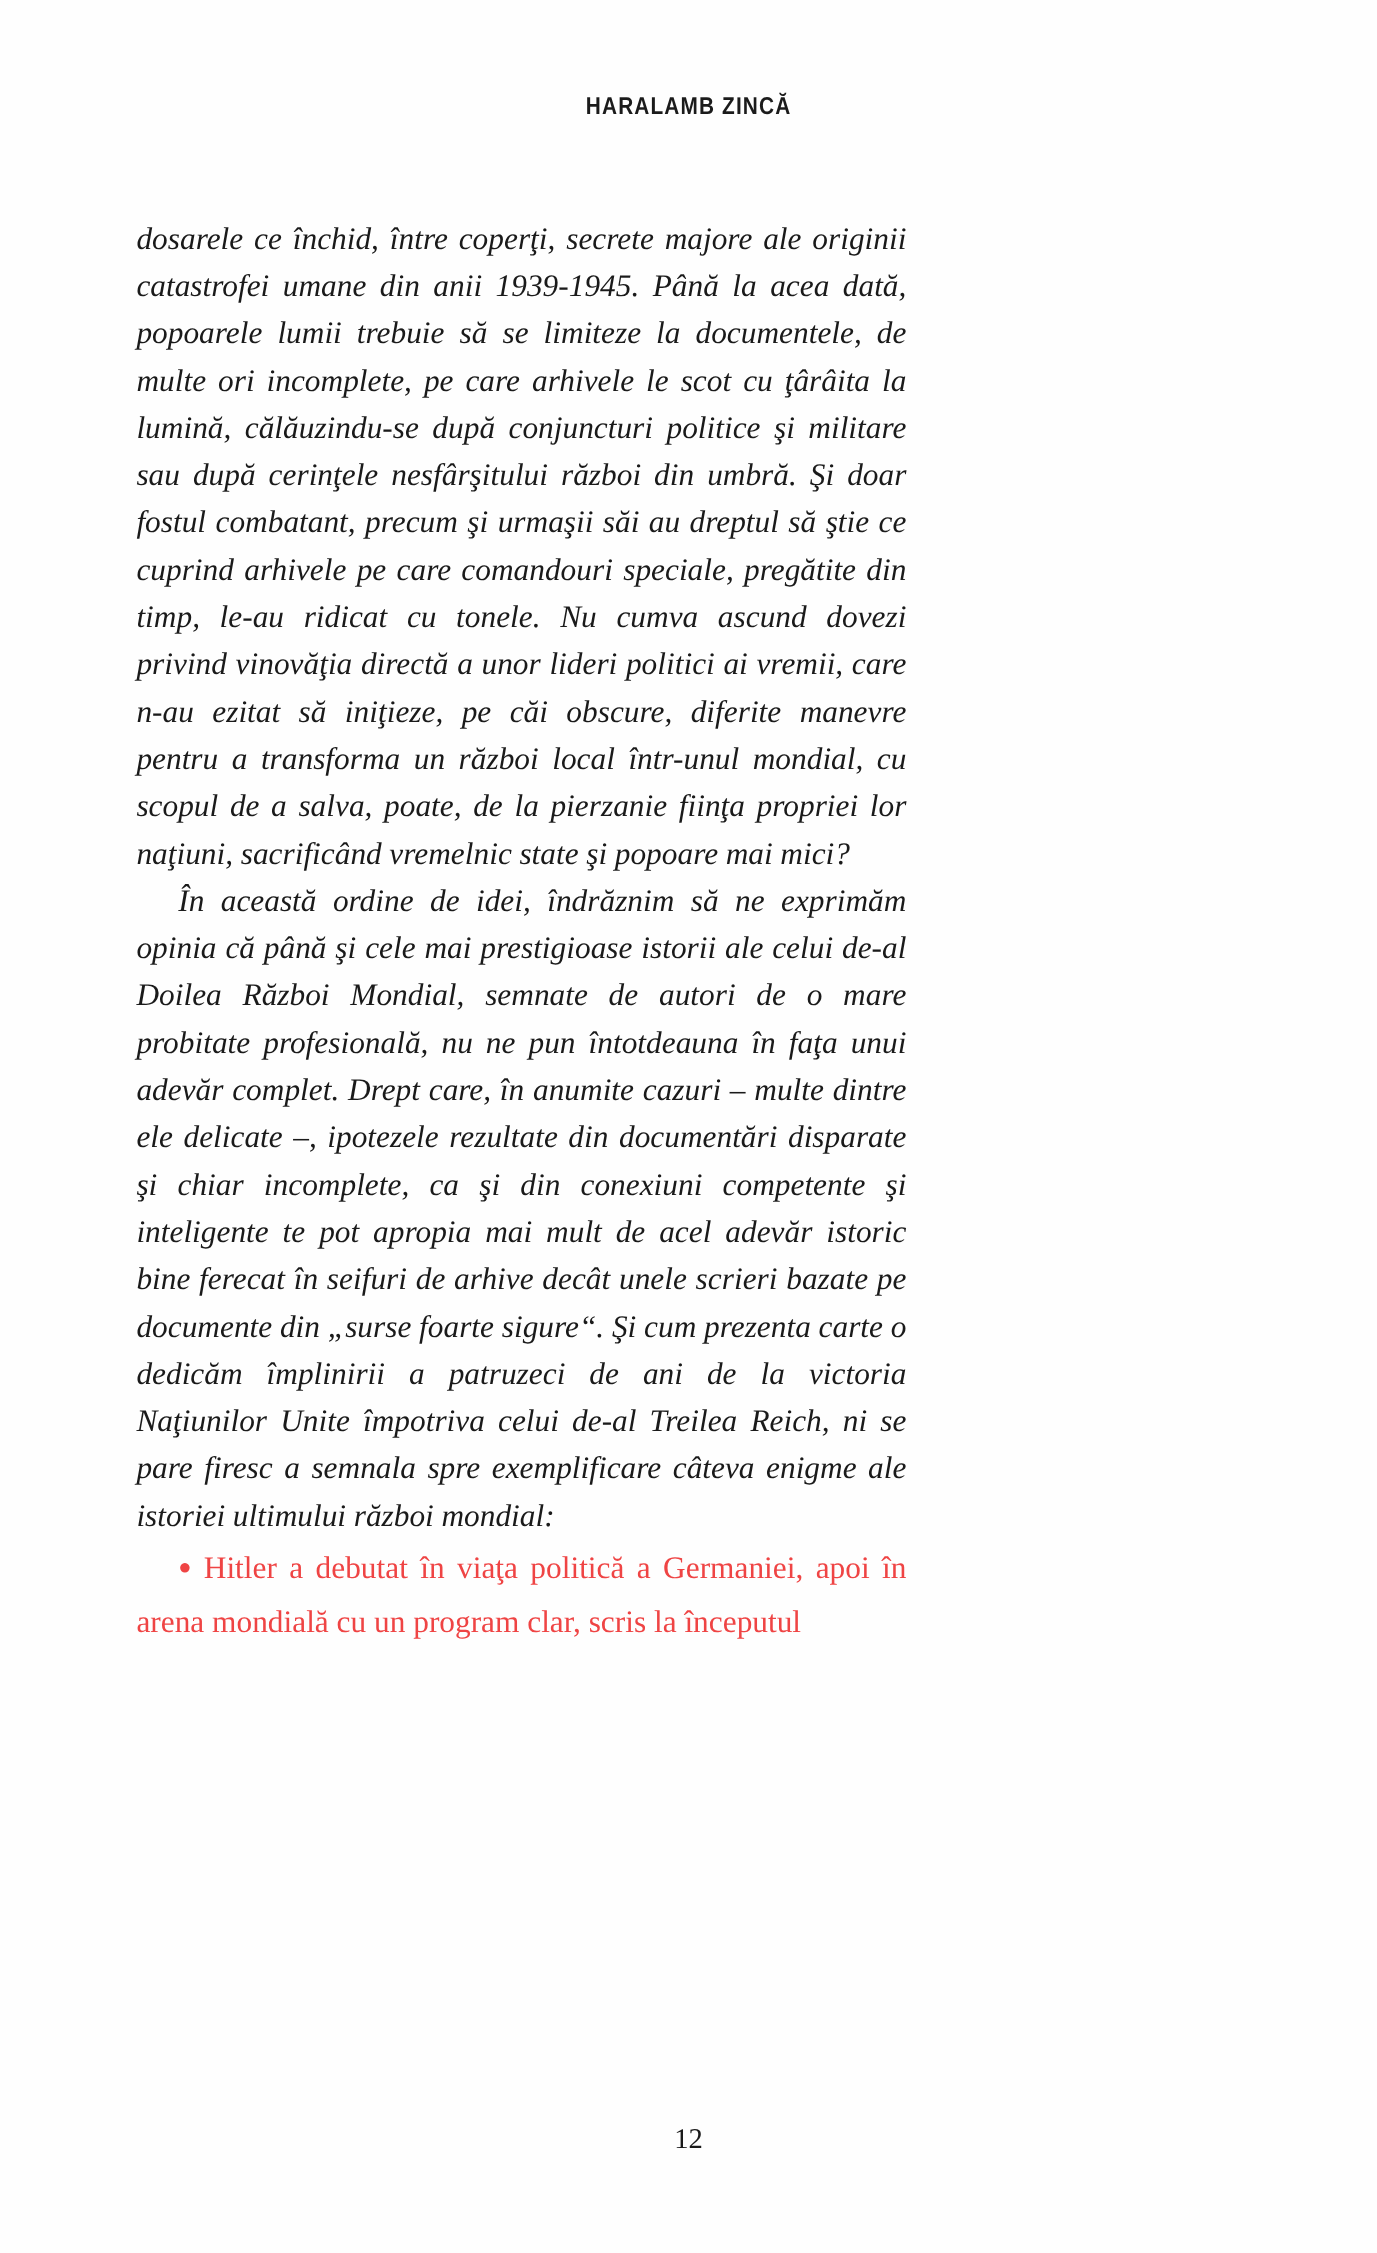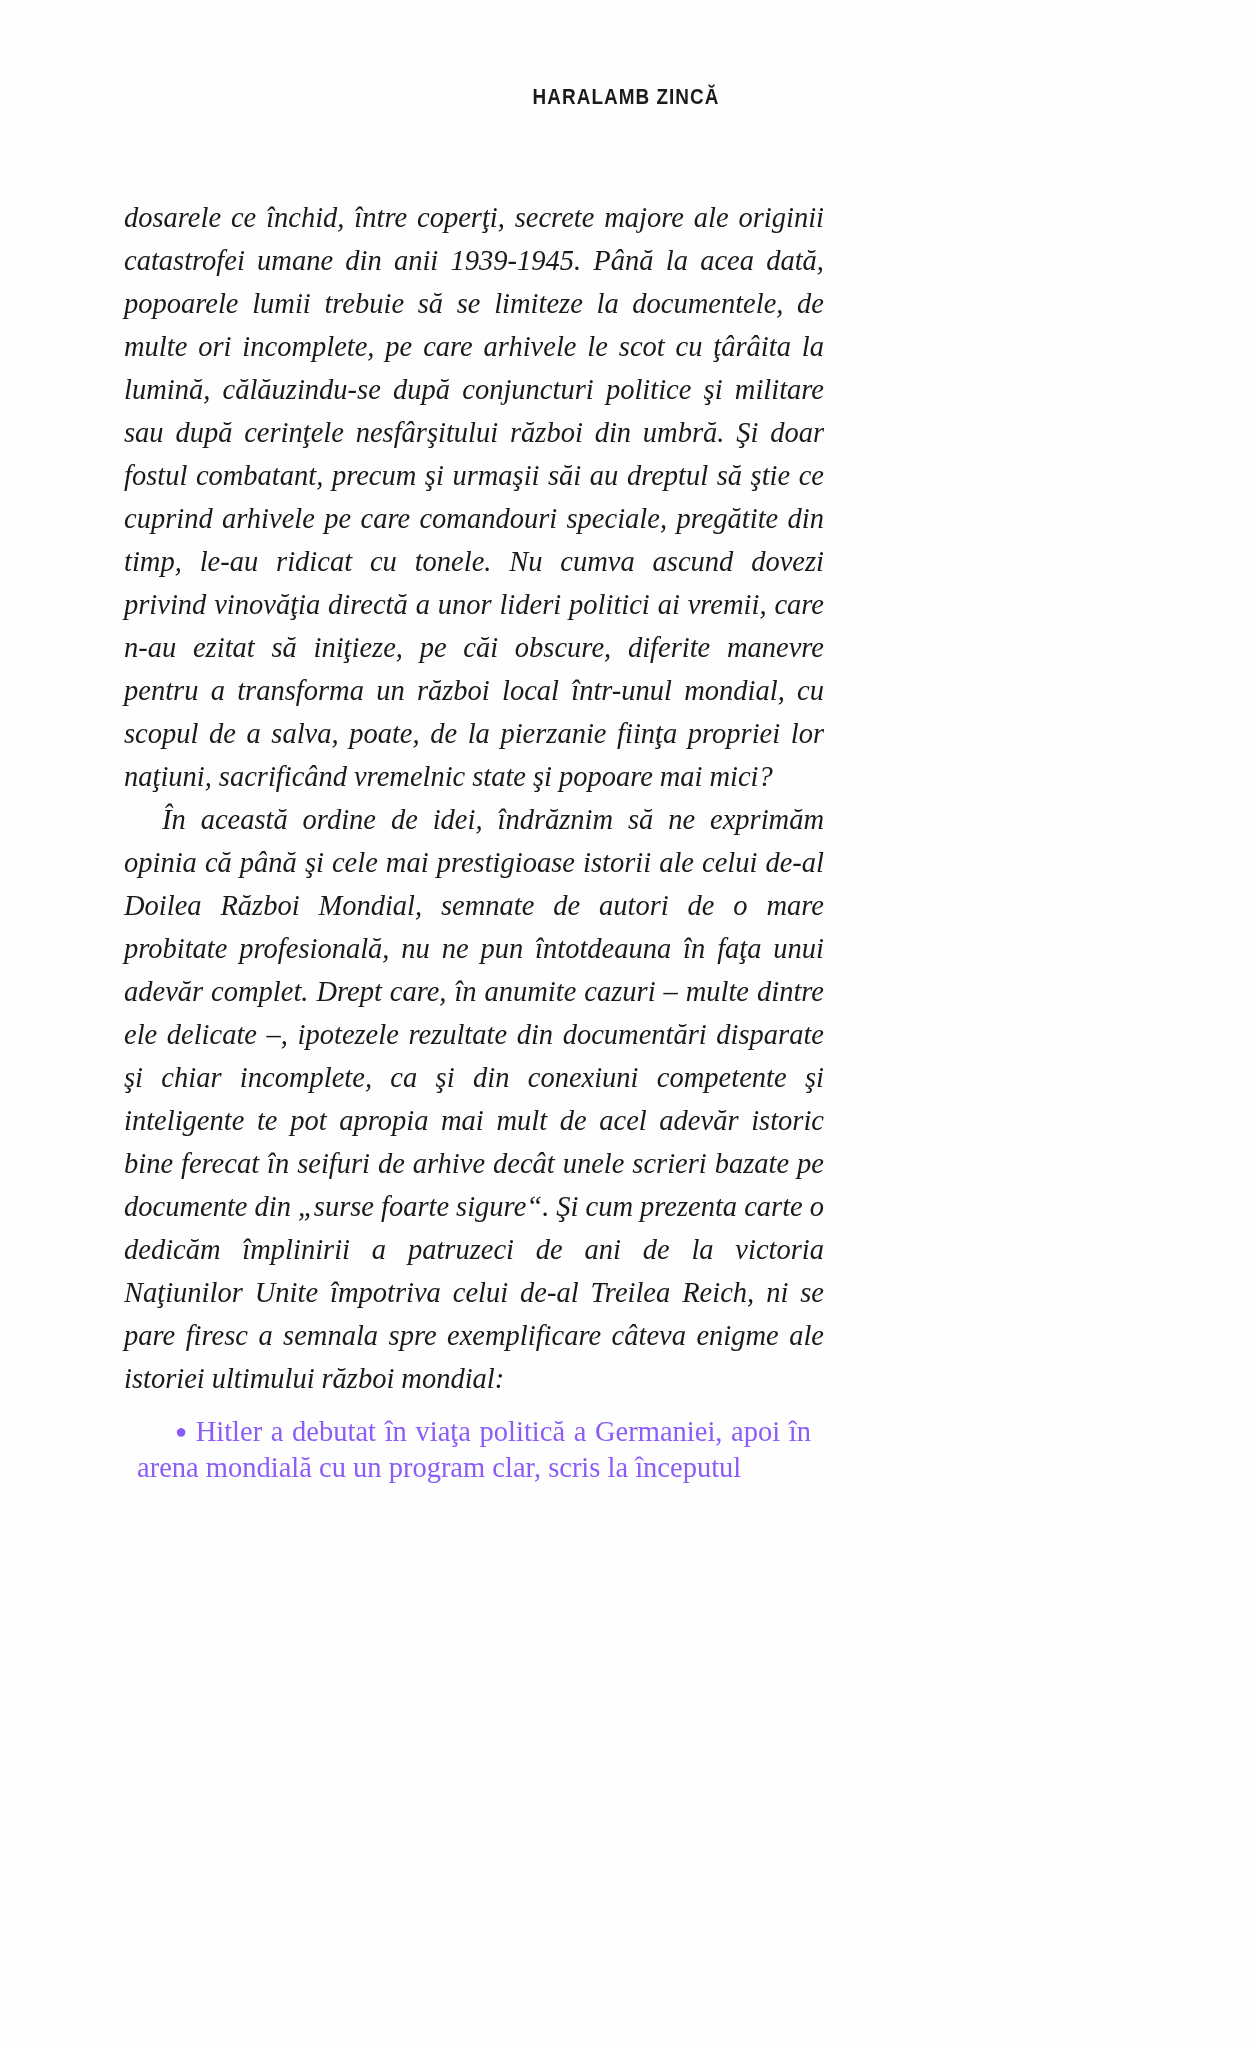--- a/index.html
+++ b/index.html
@@ -56,27 +56,27 @@
     hyphens: manual;
     word-spacing: -0.2px;
     font-style: italic;
   }
 
   p.para.indent {
     text-indent: 38px;
   }
 
   .bullet-line {
-    margin: 13px;
+    margin: 0;
     text-align: justify;
     text-align-last: left;
     font-size: 28.5px;
-    line-height: 36px;
+    line-height: 50px;
     text-indent: 38px;
-    color: #8b5cf6;
+    color: #ef4444;
   }
 
   .bullet-glyph {
     font-size: 20px;
     vertical-align: 0.16em;
     padding-right: 7px;
   }
 
   
   .folio {
@@ -100,14 +100,15 @@
   <div class="textblock">
 
     <p class="para">dosarele ce închid, între coperţi, secrete majore ale originii catastrofei umane din anii 1939-1945. Până la acea dată, popoarele lumii trebuie să se limiteze la documentele, de multe ori incomplete, pe care arhivele le scot cu ţârâita la lumină, călăuzindu-se după conjuncturi politice şi militare sau după cerinţele nesfârşitului război din umbră. Şi doar fostul combatant, precum şi urmaşii săi au dreptul să ştie ce cuprind arhivele pe care comandouri speciale, pregătite din timp, le-au ridicat cu tonele. Nu cumva ascund dovezi privind vinovăţia directă a unor lideri politici ai vremii, care n-au ezitat să iniţieze, pe căi obscure, diferite manevre pentru a transforma un război local într-unul mondial, cu scopul de a salva, poate, de la pierzanie fiinţa propriei lor naţiuni, sacrificând vremelnic state şi popoare mai mici?</p>
 
     <p class="para indent">În această ordine de idei, îndrăznim să ne exprimăm opinia că până şi cele mai prestigioase istorii ale celui de-al Doilea Război Mondial, semnate de autori de o mare probitate profesională, nu ne pun întotdeauna în faţa unui adevăr complet. Drept care, în anumite cazuri – multe dintre ele delicate –, ipotezele rezultate din documentări disparate şi chiar incomplete, ca şi din conexiuni competente şi inteligente te pot apropia mai mult de acel adevăr istoric bine ferecat în seifuri de arhive decât unele scrieri bazate pe documente din „surse foarte sigure“. Şi cum prezenta carte o dedicăm împlinirii a patruzeci de ani de la victoria Naţiunilor Unite împotriva celui de-al Treilea Reich, ni se pare firesc a semnala spre exemplificare câteva enigme ale istoriei ultimului război mondial:</p>
 
     <p class="bullet-line"><span class="bullet-glyph">●</span><span>Hitler a debutat în viaţa politică a Germaniei, apoi în arena mondială cu un program clar, scris la începutul</span></p>
 
   </div>
 
+  <div class="folio">12</div>
 
 </div>
 
 </body></html>

